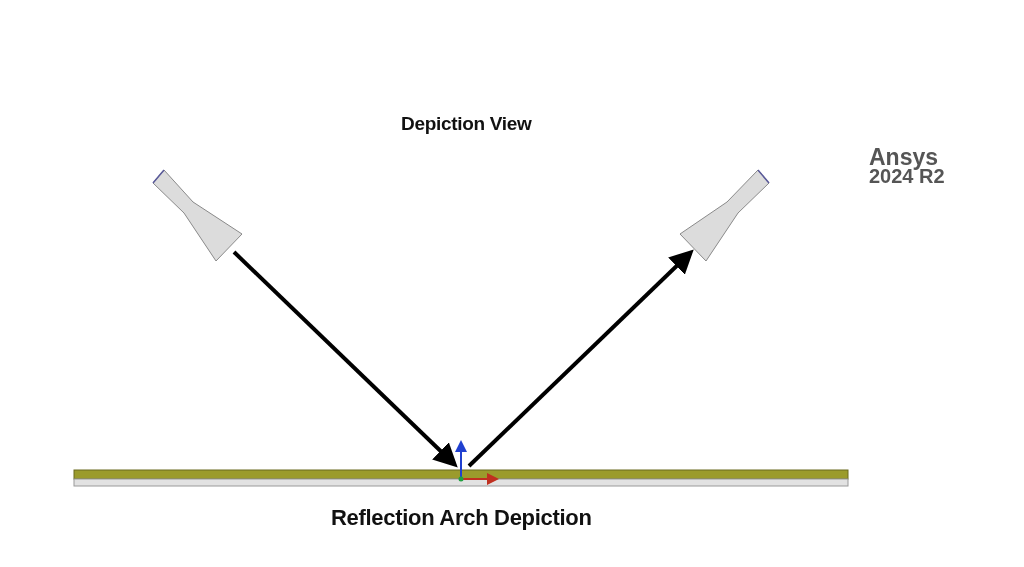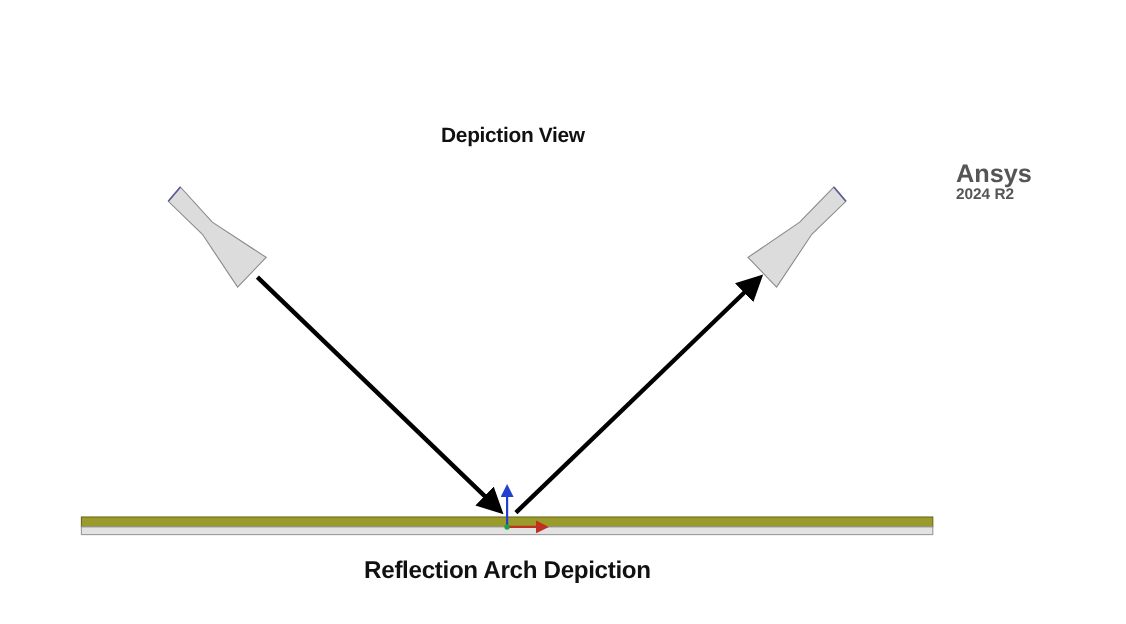--- a/index.html
+++ b/index.html
@@ -1,21 +1,21 @@
 <!DOCTYPE html>
 <html><head>
   <meta charset="utf-8">
   <style>
     html, body { margin: 0; padding: 0; background: #ffffff; }
     body { width: 1024px; height: 567px; position: relative; overflow: hidden; font-family: "Liberation Sans", sans-serif; }
     .title-top { position: absolute; left: 401px; top: 113px; font-size: 19px; font-weight: bold; color: #111; font-family: "Liberation Sans", sans-serif; letter-spacing: -0.3px; }
     .title-bottom { position: absolute; left: 331px; top: 505px; font-size: 22px; font-weight: bold; color: #111; font-family: "Liberation Sans", sans-serif; letter-spacing: -0.3px; }
     .brand { position: absolute; left: 869px; top: 145px; text-align: left; color: #555; font-family: "Liberation Sans", sans-serif; }
     .brand-name { font-size: 23px; font-weight: bold; line-height: 24px; }
-    .brand-ver { font-size: 14px; font-weight: bold; line-height: 14px; margin-top: 0px; }
+    .brand-ver { font-size: 20px; font-weight: bold; line-height: 14px; margin-top: 0px; }
     svg.scene { position: absolute; left: 0; top: 0; }
   </style>
 </head>
 <body>
 
 <div class="title-top">Depiction View</div>
 
 <div class="brand">
   <div class="brand-name">Ansys</div>
   <div class="brand-ver">2024 R2</div>

